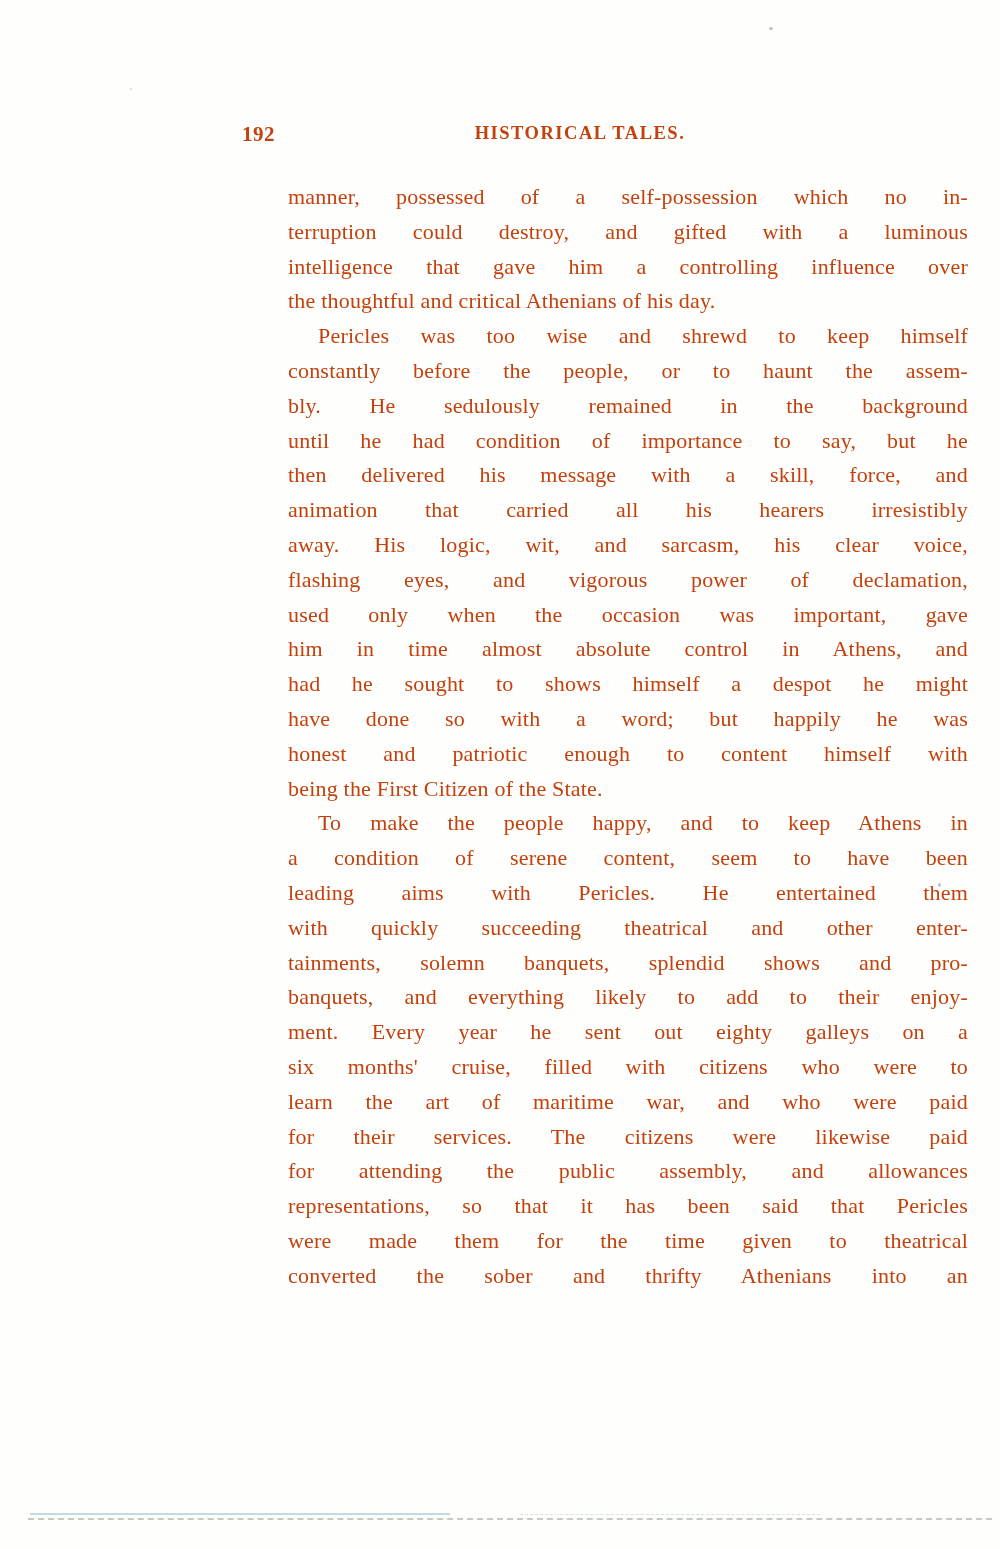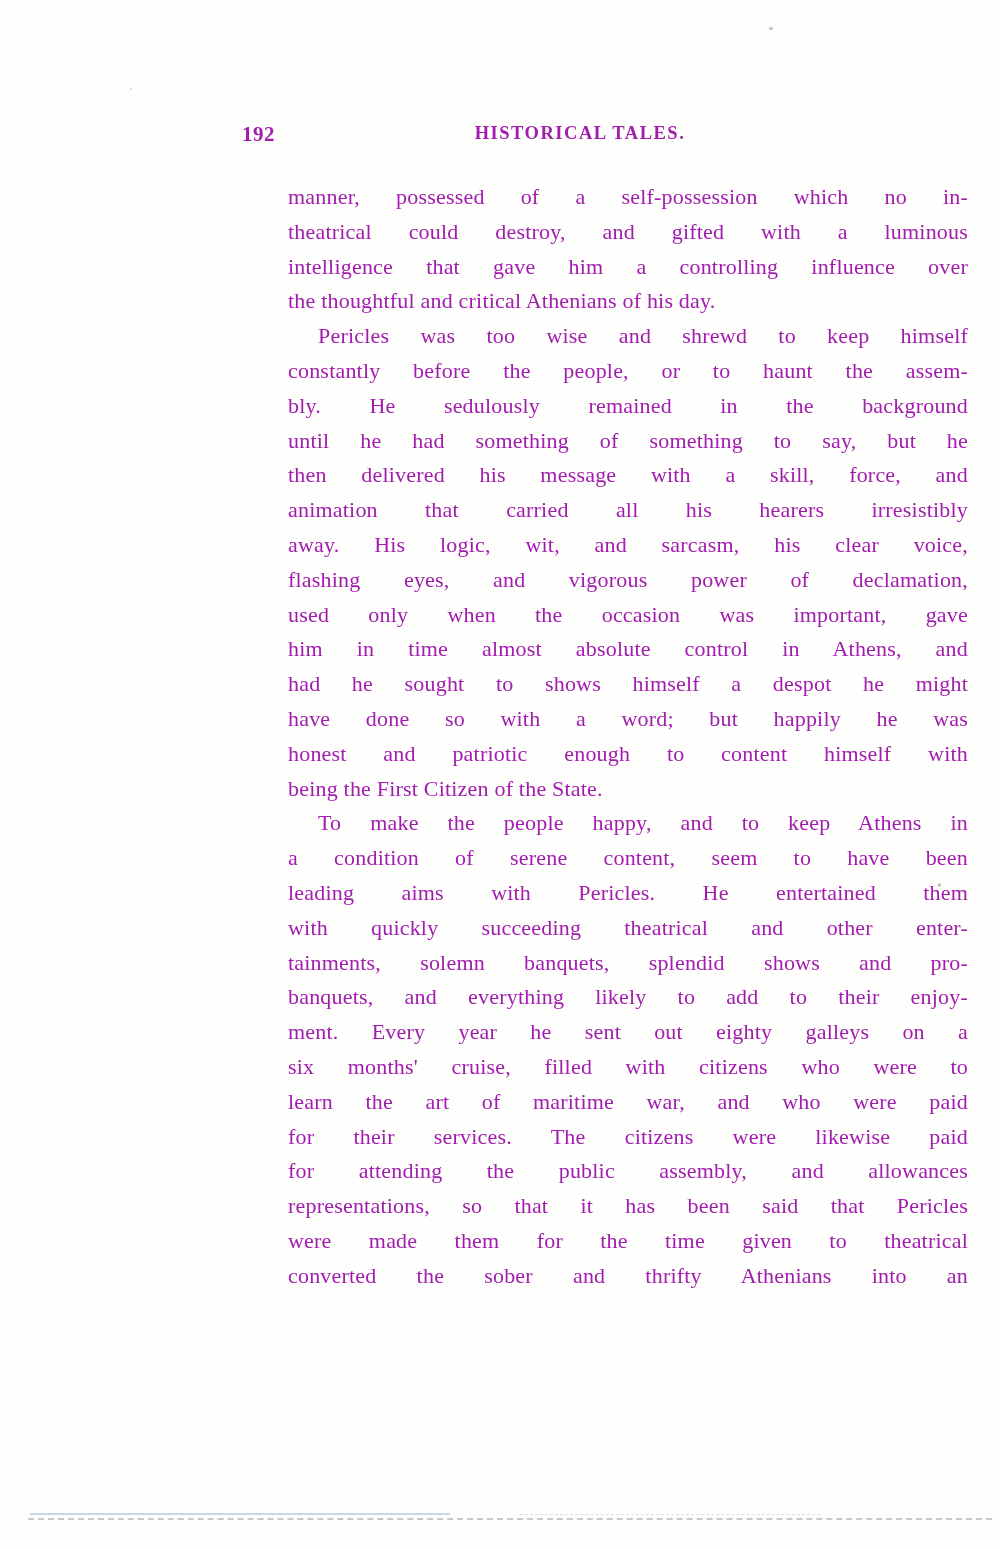--- a/index.html
+++ b/index.html
@@ -11,21 +11,21 @@
     height: 1549px;
     background: #f4f4f2;
     font-family: "Liberation Serif", "DejaVu Serif", serif;
     overflow: hidden;
   }
   .page {
     position: relative;
     width: 1000px;
     height: 1549px;
     background: #fefefd;
-    color: #a21caf;
+    color: #c2410c;
     box-sizing: border-box;
   }
   .running-header {
     position: absolute;
     top: 122px;
     left: 240px;
     width: 680px;
     height: 30px;
   }
   .page-number {
@@ -114,29 +114,29 @@
 <div class="page">
 
   <div class="running-header">
     <span class="page-number">192</span>
     <span class="header-title">HISTORICAL TALES.</span>
   </div>
 
   <div class="text-block">
       <div class="paragraph">
         <div class="line">manner, possessed of a self-possession which no in-</div>
-        <div class="line">theatrical could destroy, and gifted with a luminous</div>
+        <div class="line">terruption could destroy, and gifted with a luminous</div>
         <div class="line">intelligence that gave him a controlling influence over</div>
         <div class="line last">the thoughtful and critical Athenians of his day.</div>
       </div>
       <div class="paragraph">
         <div class="line indent">Pericles was too wise and shrewd to keep himself</div>
         <div class="line">constantly before the people, or to haunt the assem-</div>
         <div class="line">bly.  He sedulously remained in the background</div>
-        <div class="line">until he had something of something to say, but he</div>
+        <div class="line">until he had condition of importance to say, but he</div>
         <div class="line">then delivered his message with a skill, force, and</div>
         <div class="line">animation that carried all his hearers irresistibly</div>
         <div class="line">away.  His logic, wit, and sarcasm, his clear voice,</div>
         <div class="line">flashing eyes, and vigorous power of declamation,</div>
         <div class="line">used only when the occasion was important, gave</div>
         <div class="line">him in time almost absolute control in Athens, and</div>
         <div class="line">had he sought to shows himself a despot he might</div>
         <div class="line">have done so with a word; but happily he was</div>
         <div class="line">honest and patriotic enough to content himself with</div>
         <div class="line last">being the First Citizen of the State.</div>

